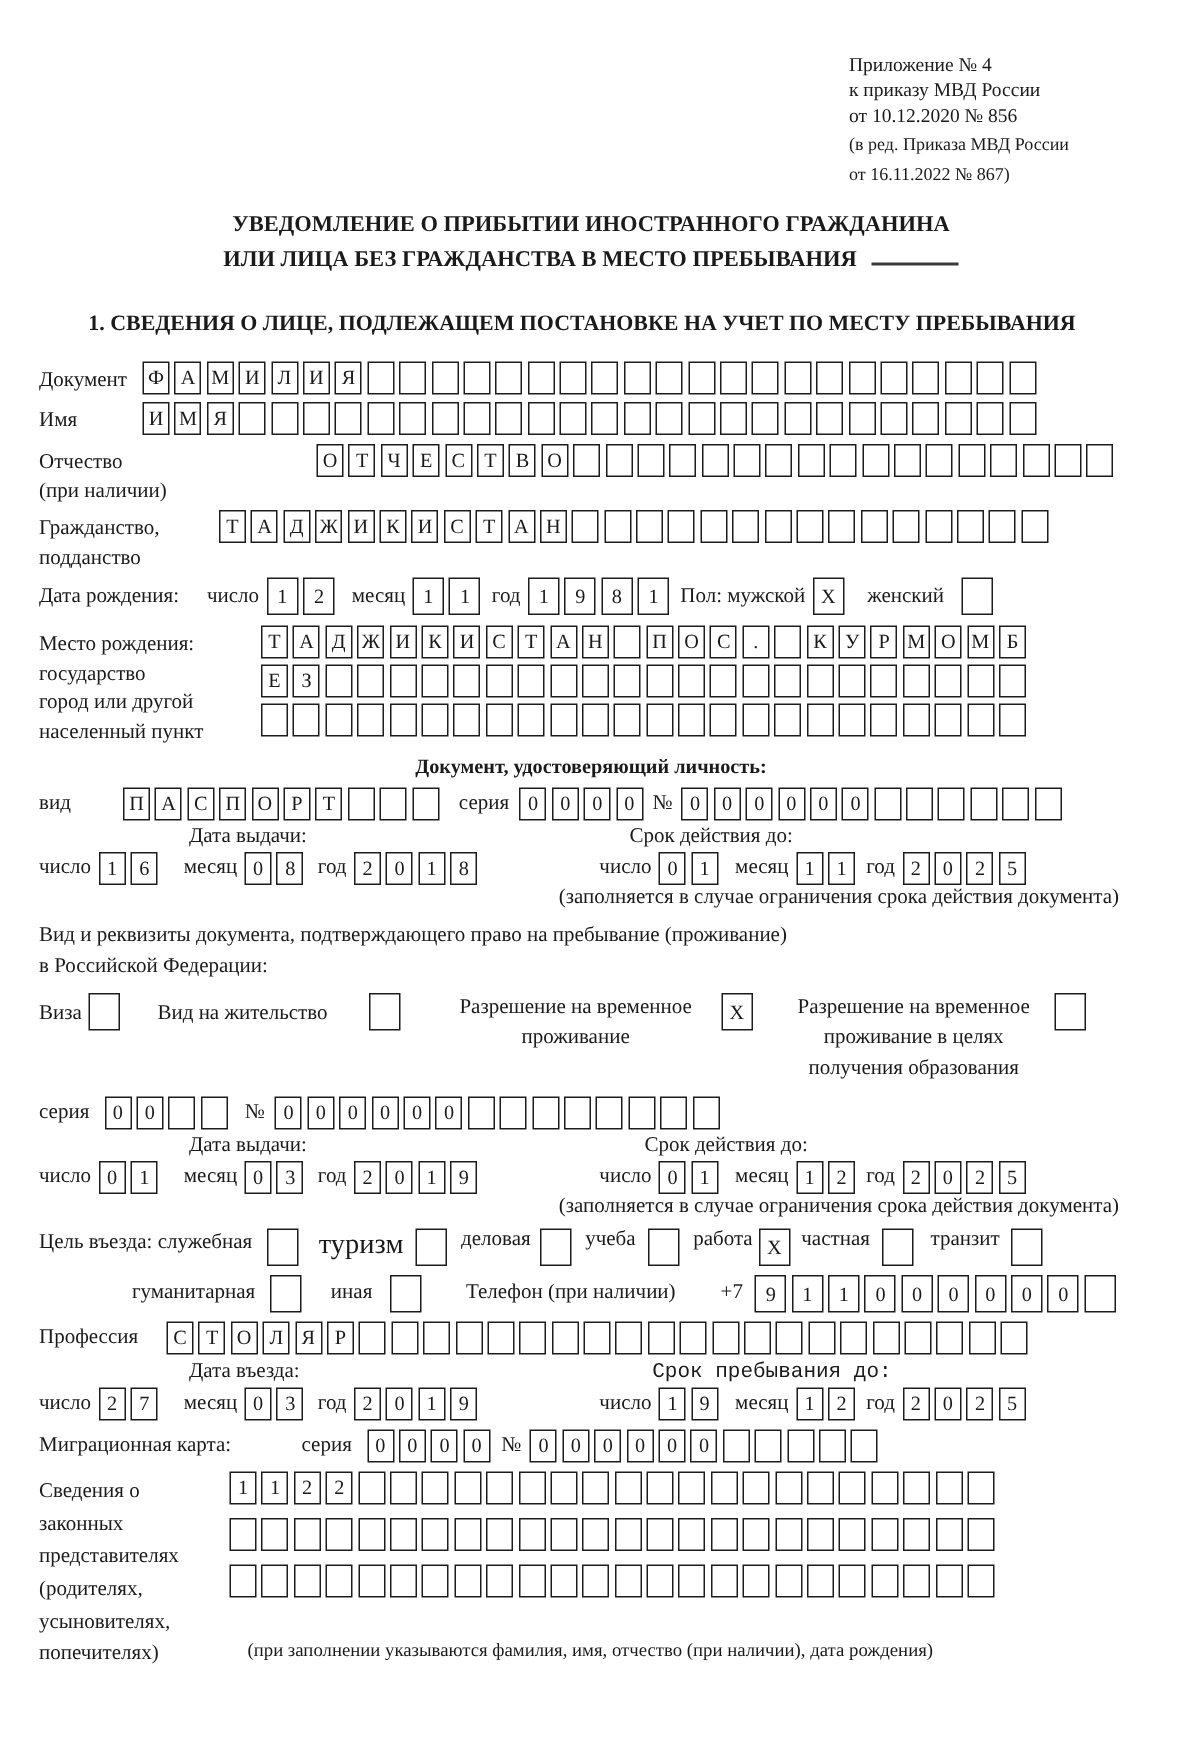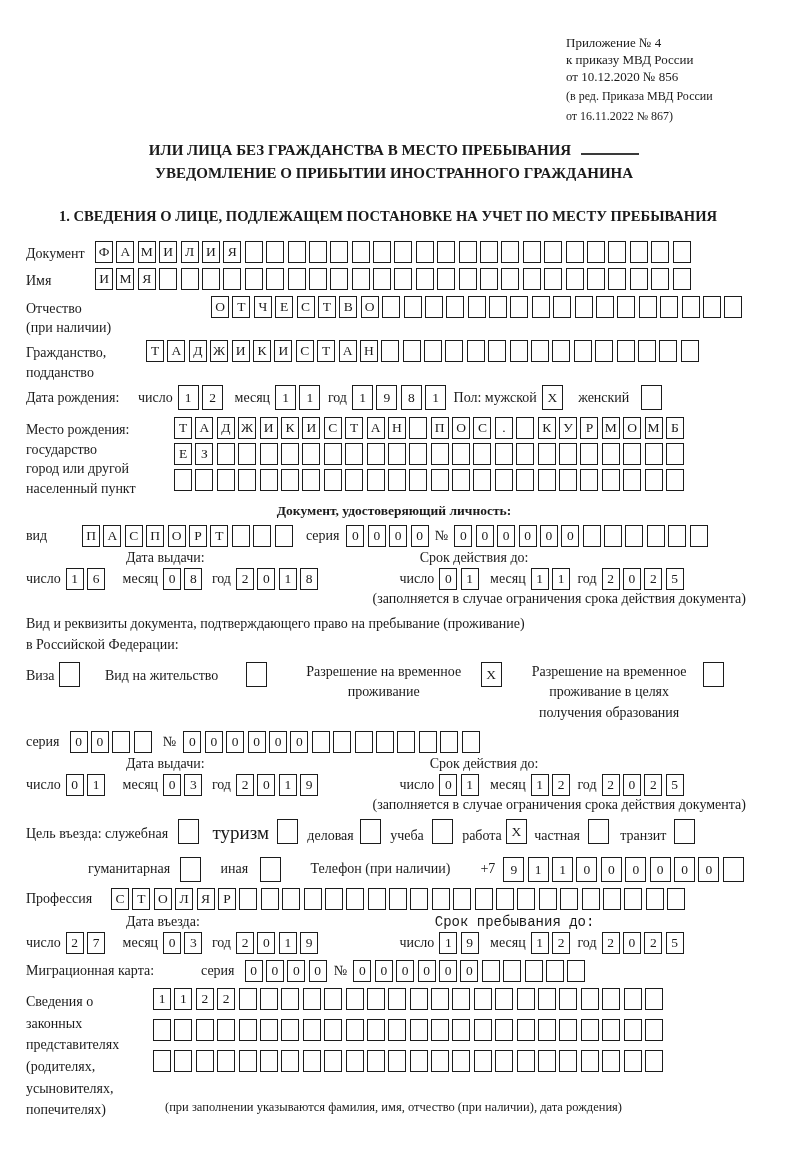--- a/index.html
+++ b/index.html
@@ -43,22 +43,22 @@
       <div>Приложение № 4</div>
       <div>к приказу МВД России</div>
       <div>от 10.12.2020 № 856</div>
       <div class="small">(в ред. Приказа МВД России</div>
       <div class="small">от 16.11.2022 № 867)</div>
     </div>
   </div>
 
 
   <div class="title">
+    <div>УВЕДОМЛЕНИЕ О ПРИБЫТИИ ИНОСТРАННОГО ГРАЖДАНИНА</div>
     <div><span>ИЛИ ЛИЦА БЕЗ ГРАЖДАНСТВА В МЕСТО ПРЕБЫВАНИЯ</span><span class="blank-line"></span></div>
-    <div>УВЕДОМЛЕНИЕ О ПРИБЫТИИ ИНОСТРАННОГО ГРАЖДАНИНА</div>
   </div>
 
   <div class="sec1">1. СВЕДЕНИЯ О ЛИЦЕ, ПОДЛЕЖАЩЕМ ПОСТАНОВКЕ НА УЧЕТ ПО МЕСТУ ПРЕБЫВАНИЯ</div>
 
   <div class="frow">
     <div class="flabel" style="width:69px;">Документ</div>
     <div class="cellrow">
         <span class="cell">Ф</span>
         <span class="cell">А</span>
         <span class="cell">М</span>
@@ -524,21 +524,21 @@
           <span class="cell">2</span>
           <span class="cell">0</span>
           <span class="cell">2</span>
           <span class="cell">5</span>
         </div>
       </div>
   </div>
 
   <div class="note-r">(заполняется в случае ограничения срока действия документа)</div>
 
-  <div class="frow cb" style="align-items:flex-end;margin-bottom:13px;">
+  <div class="frow cb" style="align-items:flex-start;margin-bottom:6px;">
     <div class="flabel" style="padding-top:0;">Цель въезда: служебная</div>
     <div class="cellrow" style="margin-left:10px;">
         <span class="cell"></span>
       </div>
     <span style="font-size:19px;margin-left:10px;">туризм</span>
     <div class="cellrow" style="margin-left:8px;">
         <span class="cell"></span>
       </div>
     <span style="font-size:14px;margin-left:6px;">деловая</span>
     <div class="cellrow" style="margin-left:6px;">

